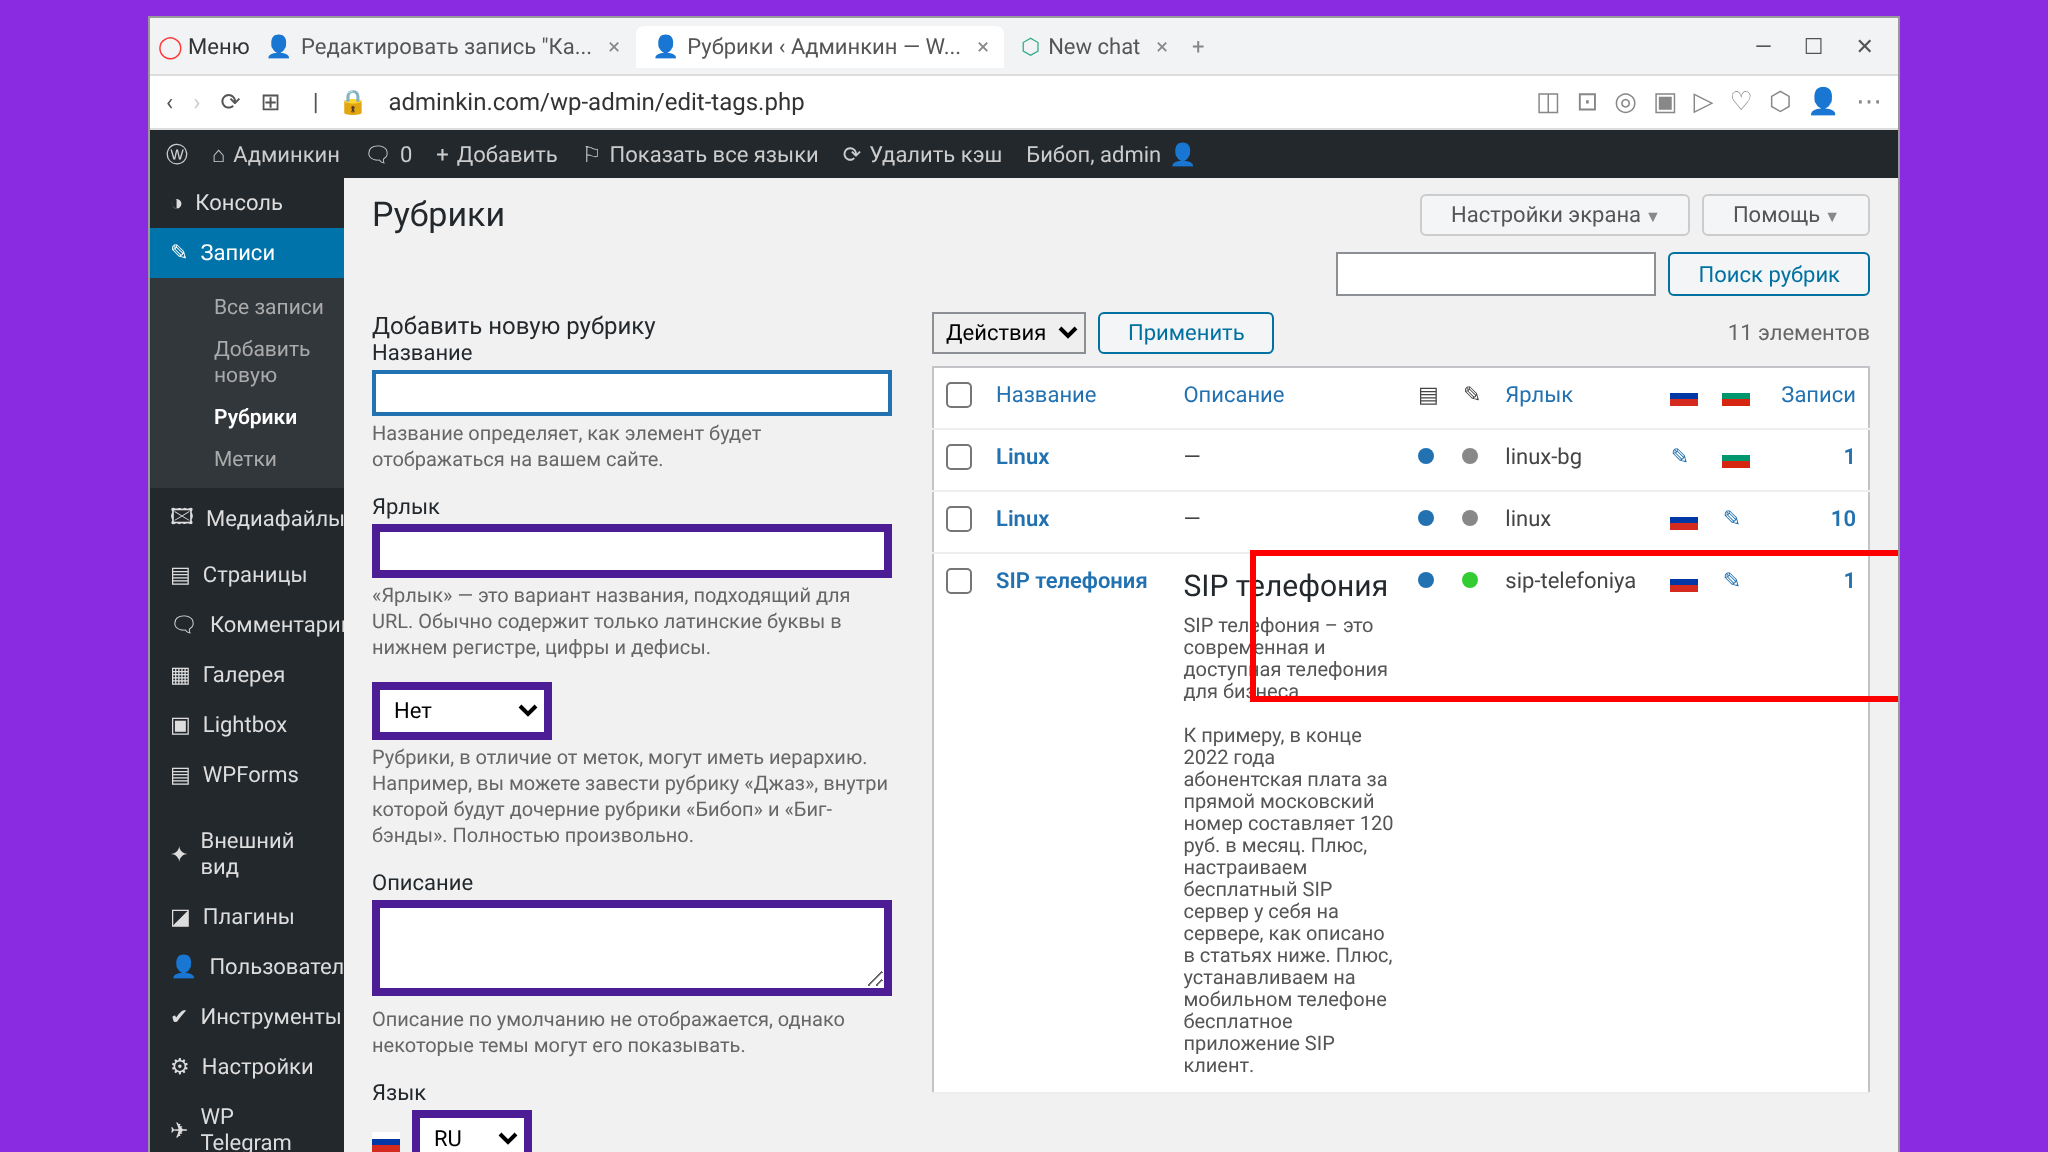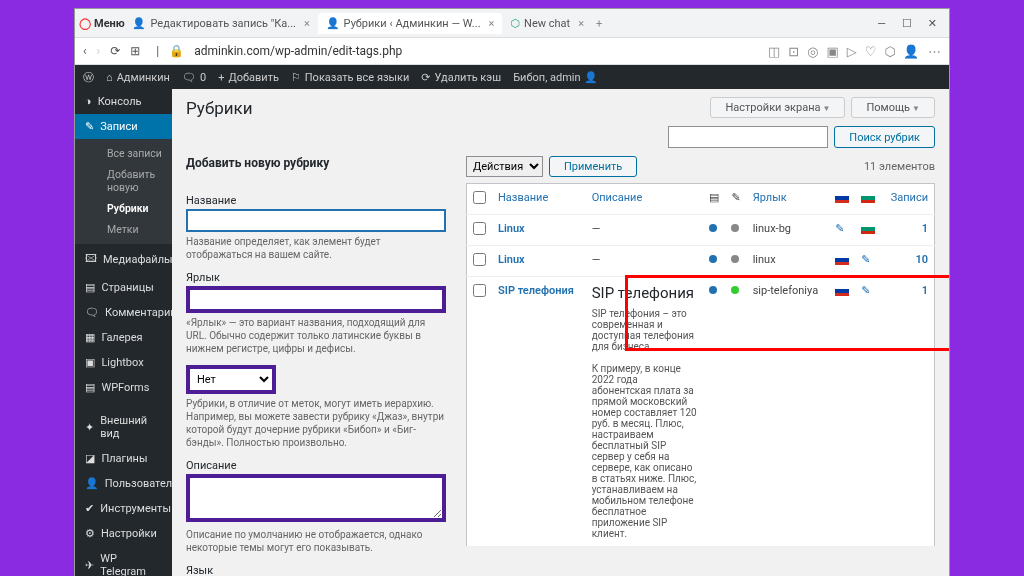--- a/index.html
+++ b/index.html
@@ -29,21 +29,21 @@
 .headrow{display:flex;align-items:center;margin-bottom:8px}
 .headrow h1{font-size:17px;font-weight:400;color:#23282d}
 .headrow .btns{margin-left:auto;display:flex;gap:6px}
 .btn{border:1px solid #0071a1;background:#f3f5f6;color:#0071a1;padding:3px 14px;font-size:11px;border-radius:3px;cursor:pointer}
 .btn.wh{border:1px solid #ccc;color:#555}
 .btn.wh::after{content:" ▼";font-size:8px;color:#888}
 .searchrow{display:flex;justify-content:flex-end;gap:6px;margin-bottom:8px}
 .searchrow input{border:1px solid #8c8f94;padding:2px;width:160px;height:22px}
 .cols{display:flex;gap:20px}
 .left{width:260px}
-.left h2{font-size:12px;font-weight:700;margin-bottom:24px;color:#23282d}
+.left h2{font-size:12px;font-weight:400;margin-bottom:0;color:#23282d}
 .left label{display:block;font-size:11px;color:#23282d;margin-bottom:2px}
 .left input[type=text],.left select,.left textarea{width:100%;border:4px solid #4c1d95;padding:3px;font-size:11px;margin-bottom:3px;background:#fff}
 .left input.focus{border:2px solid #2271b1;outline:none}
 .left .desc{font-size:10px;color:#666;margin-bottom:10px;line-height:1.3}
 .left textarea{height:48px;resize:vertical}
 .flag{display:inline-block;width:14px;height:10px;background:linear-gradient(#fff 33%,#0039a6 33%,#0039a6 66%,#d52b1e 66%);vertical-align:middle}
 .flag.bg{background:linear-gradient(#fff 33%,#00966e 33%,#00966e 66%,#d62612 66%)}
 .right{flex:1}
 .actrow{display:flex;align-items:center;gap:6px;margin-bottom:6px}
 .actrow select{border:1px solid #8c8f94;padding:2px;font-size:11px}
@@ -56,21 +56,21 @@
 .chk{width:20px}
 .dot{display:inline-block;width:8px;height:8px;border-radius:50%}
 .dot.b{background:#2271b1}.dot.g{background:#888}.dot.gr{background:#3c3}.pencil{color:#2271b1}
 .redbox{position:absolute;border:3px solid red;left:453px;top:186px;width:492px;height:76px;pointer-events:none}
 </style>
 </head>
 <body>
 
 <div class="window">
  <div class="tabs">
-  <span style="color:#f33;font-weight:bold">◯ <span style="color:#333">Меню</span></span>
+  <span style="color:#f33;font-weight:normal">◯ <span style="color:#333">Меню</span></span>
   <div class="tab">
         <span>👤</span>
         <span>Редактировать запись "Ка...</span>
         <span class="x">×</span>
       </div>
   <div class="tab active">
         <span>👤</span>
         <span>Рубрики ‹ Админкин — W...</span>
         <span class="x">×</span>
       </div>

